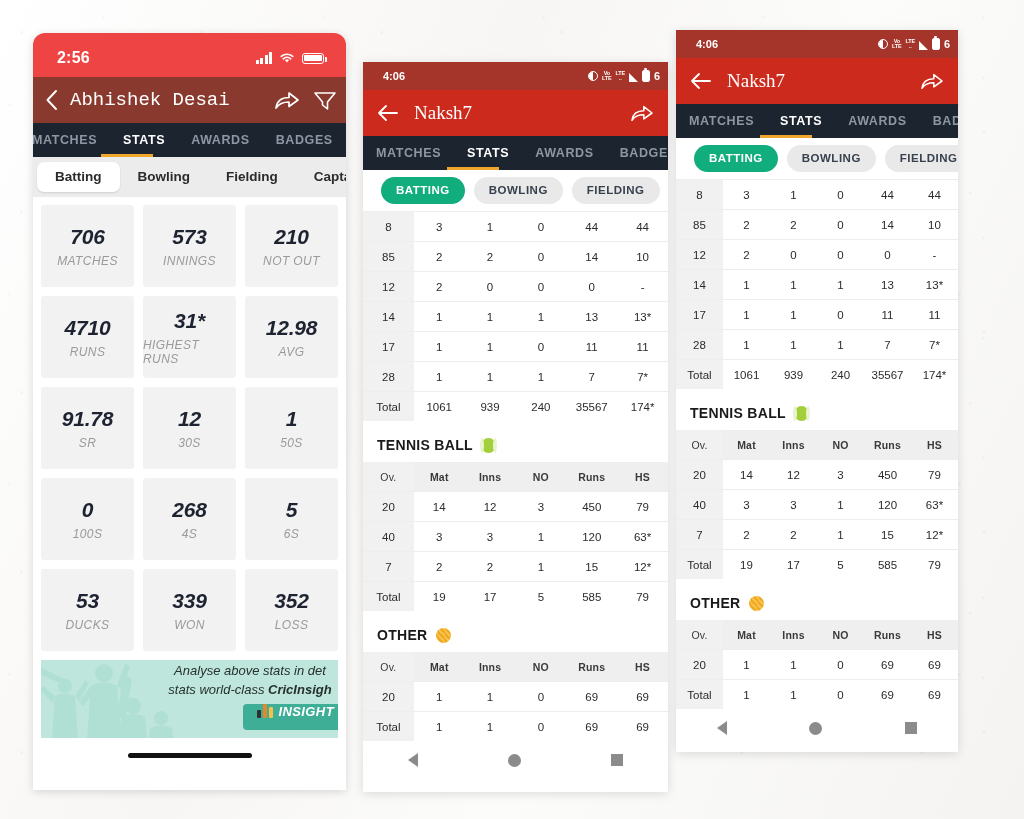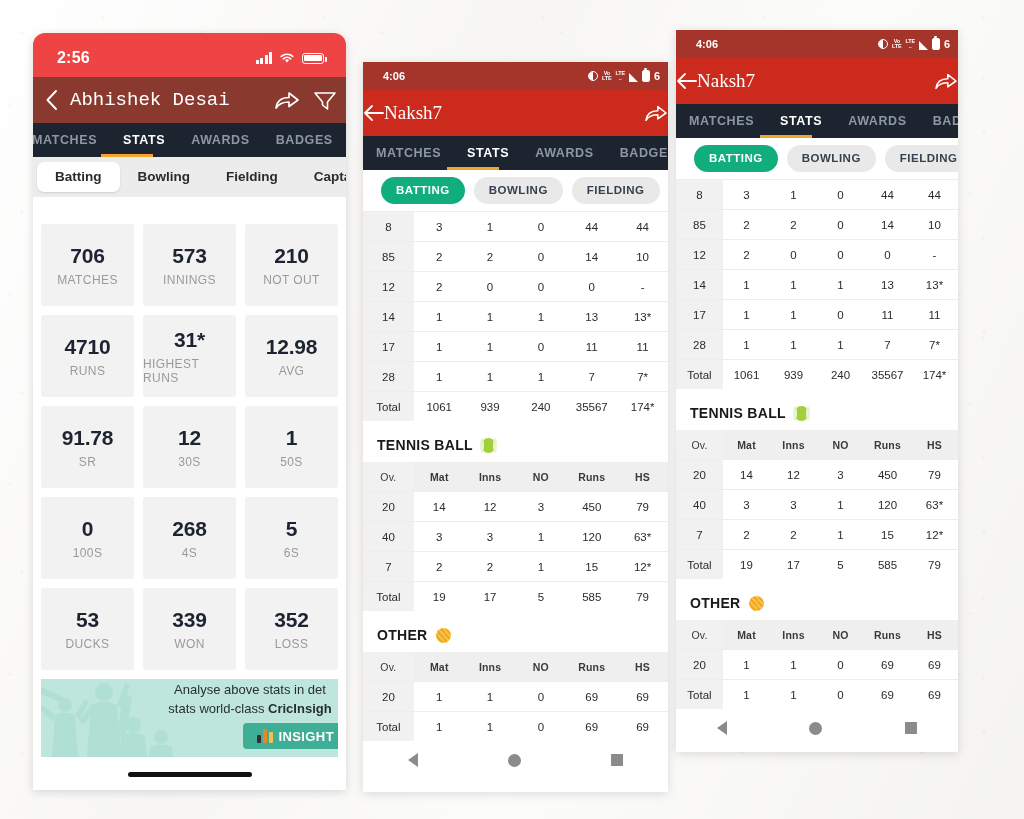--- a/index.html
+++ b/index.html
@@ -66,34 +66,34 @@
   .tab-underline { position:absolute; bottom:0; height:3px; background:#f0a62a; }
 
   .subtabs {
     background:#ececec; height:40px; display:flex; align-items:center; gap:0; padding:0 4px;
   }
   .subtab { flex:0 0 auto; padding:0 18px; height:30px; line-height:30px; font-size:13.5px;
             color:#2b2b2b; font-weight:700; position:relative; white-space:nowrap; }
   .subtab.sel { background:#fff; border-radius:7px; box-shadow:0 1px 2px rgba(0,0,0,.12); }
   .subtab-div { width:1px; height:16px; background:#c9c9c9; align-self:center; }
 
-  .p1-body { background:#fff; padding: 27px 8px 0 8px; }
+  .p1-body { background:#fff; padding: 8px 8px 0 8px; font-style: italic; }
   .grid3 { display:grid; grid-template-columns: repeat(3, 1fr); gap: 9px; }
   .cell { background:#f2f2f2; border-radius:3px; height:82px;
           display:flex; flex-direction:column; align-items:center; justify-content:center; gap:5px; }
   .cell .v { font-size:21px; font-weight:700; color:#1d2330; letter-spacing:-.2px; }
   .cell .k { font-size:12px; color:#9a9a9a; letter-spacing:.4px; }
 
   .promo { margin: 9px 0 0 0; height:78px; background:#bfe6dd; position:relative; overflow:hidden; }
   .promo-art { position:absolute; left:0; top:0; width:145px; height:100%; opacity:.55; }
   .promo-txt { position:absolute; right:-12px; top:2px; width:200px; text-align:center;
                font-size:13px; color:#26312c; line-height:1.45; }
   .promo-txt b { font-weight:700; }
   .promo-btn { position:absolute; right:-10px; bottom:8px; background:#3fae96; color:#fff;
-               border-radius:4px; height:26px; display:flex; align-items:center; gap:5px;
+               border-radius:4px; height:26px; display:flex; gap:5px;
                padding: 0 14px; font-size:13px; font-weight:700; letter-spacing:.4px; }
   .mini-bars { display:flex; align-items:flex-end; gap:2px; height:14px; }
   .mini-bars i { width:4px; border-radius:1px; display:block; }
 
   .home-ind { height:34px; background:#fff; display:flex; align-items:center; justify-content:center; }
   .home-ind span { width:124px; height:5px; background:#111; border-radius:3px; display:block; }
 
   
   #panel2 { left:363px; top:62px; width:305px; height:730px; box-shadow:0 2px 10px rgba(0,0,0,.13); }
   #panel3 { left:676px; top:30px; width:282px; height:722px; box-shadow:0 2px 10px rgba(0,0,0,.13); }
@@ -101,21 +101,21 @@
   .a-status { height:28px; background:#a5352b; color:#fff; display:flex; align-items:center;
               justify-content:space-between; padding:0 8px 0 20px; font-size:11px; font-weight:600; }
   .a-sys { display:flex; align-items:center; gap:4px; }
   .dnd { width:10px; height:10px; border-radius:50%; border:1.4px solid #fff; position:relative; overflow:hidden; }
   .dnd:after{content:"";position:absolute;left:0;top:0;bottom:0;width:50%;background:#fff;}
   .stack2 { font-size:5.5px; line-height:5.5px; font-weight:700; text-align:center; letter-spacing:-.2px; }
   .sigtri { width:0;height:0;border-left:9px solid #fff;border-top:9px solid transparent; transform:translateY(1px); }
   .a-batt { width:8px; height:12px; border:1.3px solid #fff; border-radius:2px; position:relative; background:#fff; }
   .a-batt:before{content:"";position:absolute;left:1.5px;top:-3px;width:3px;height:2px;background:#fff;border-radius:1px;}
 
-  .a-appbar { background:#cc2a1d; height:46px; color:#fff; display:flex; align-items:center; padding:0 0; }
+  .a-appbar { background:#cc2a1d; height:46px; color:#fff; display:flex; align-items:center; padding:0 14px; gap:16px; }
   .a-title { font-family:"Liberation Serif", serif; font-size:19px; flex:1; }
 
   .pillrow { background:#fff; height:41px; display:flex; align-items:center; gap:9px; padding:0 18px; }
   .pill { height:27px; line-height:27px; padding:0 15px; border-radius:14px; background:#e9e9e9;
           font-size:11.5px; font-weight:700; color:#37414d; letter-spacing:.5px; white-space:nowrap; }
   .pill.on { background:#12ad7c; color:#fff; }
 
   .a-body { background:#fff; }
   table.stats { width:100%; border-collapse:collapse; table-layout:fixed; }
   table.stats th, table.stats td { font-size:11.5px; color:#2b2b2b; text-align:center;

